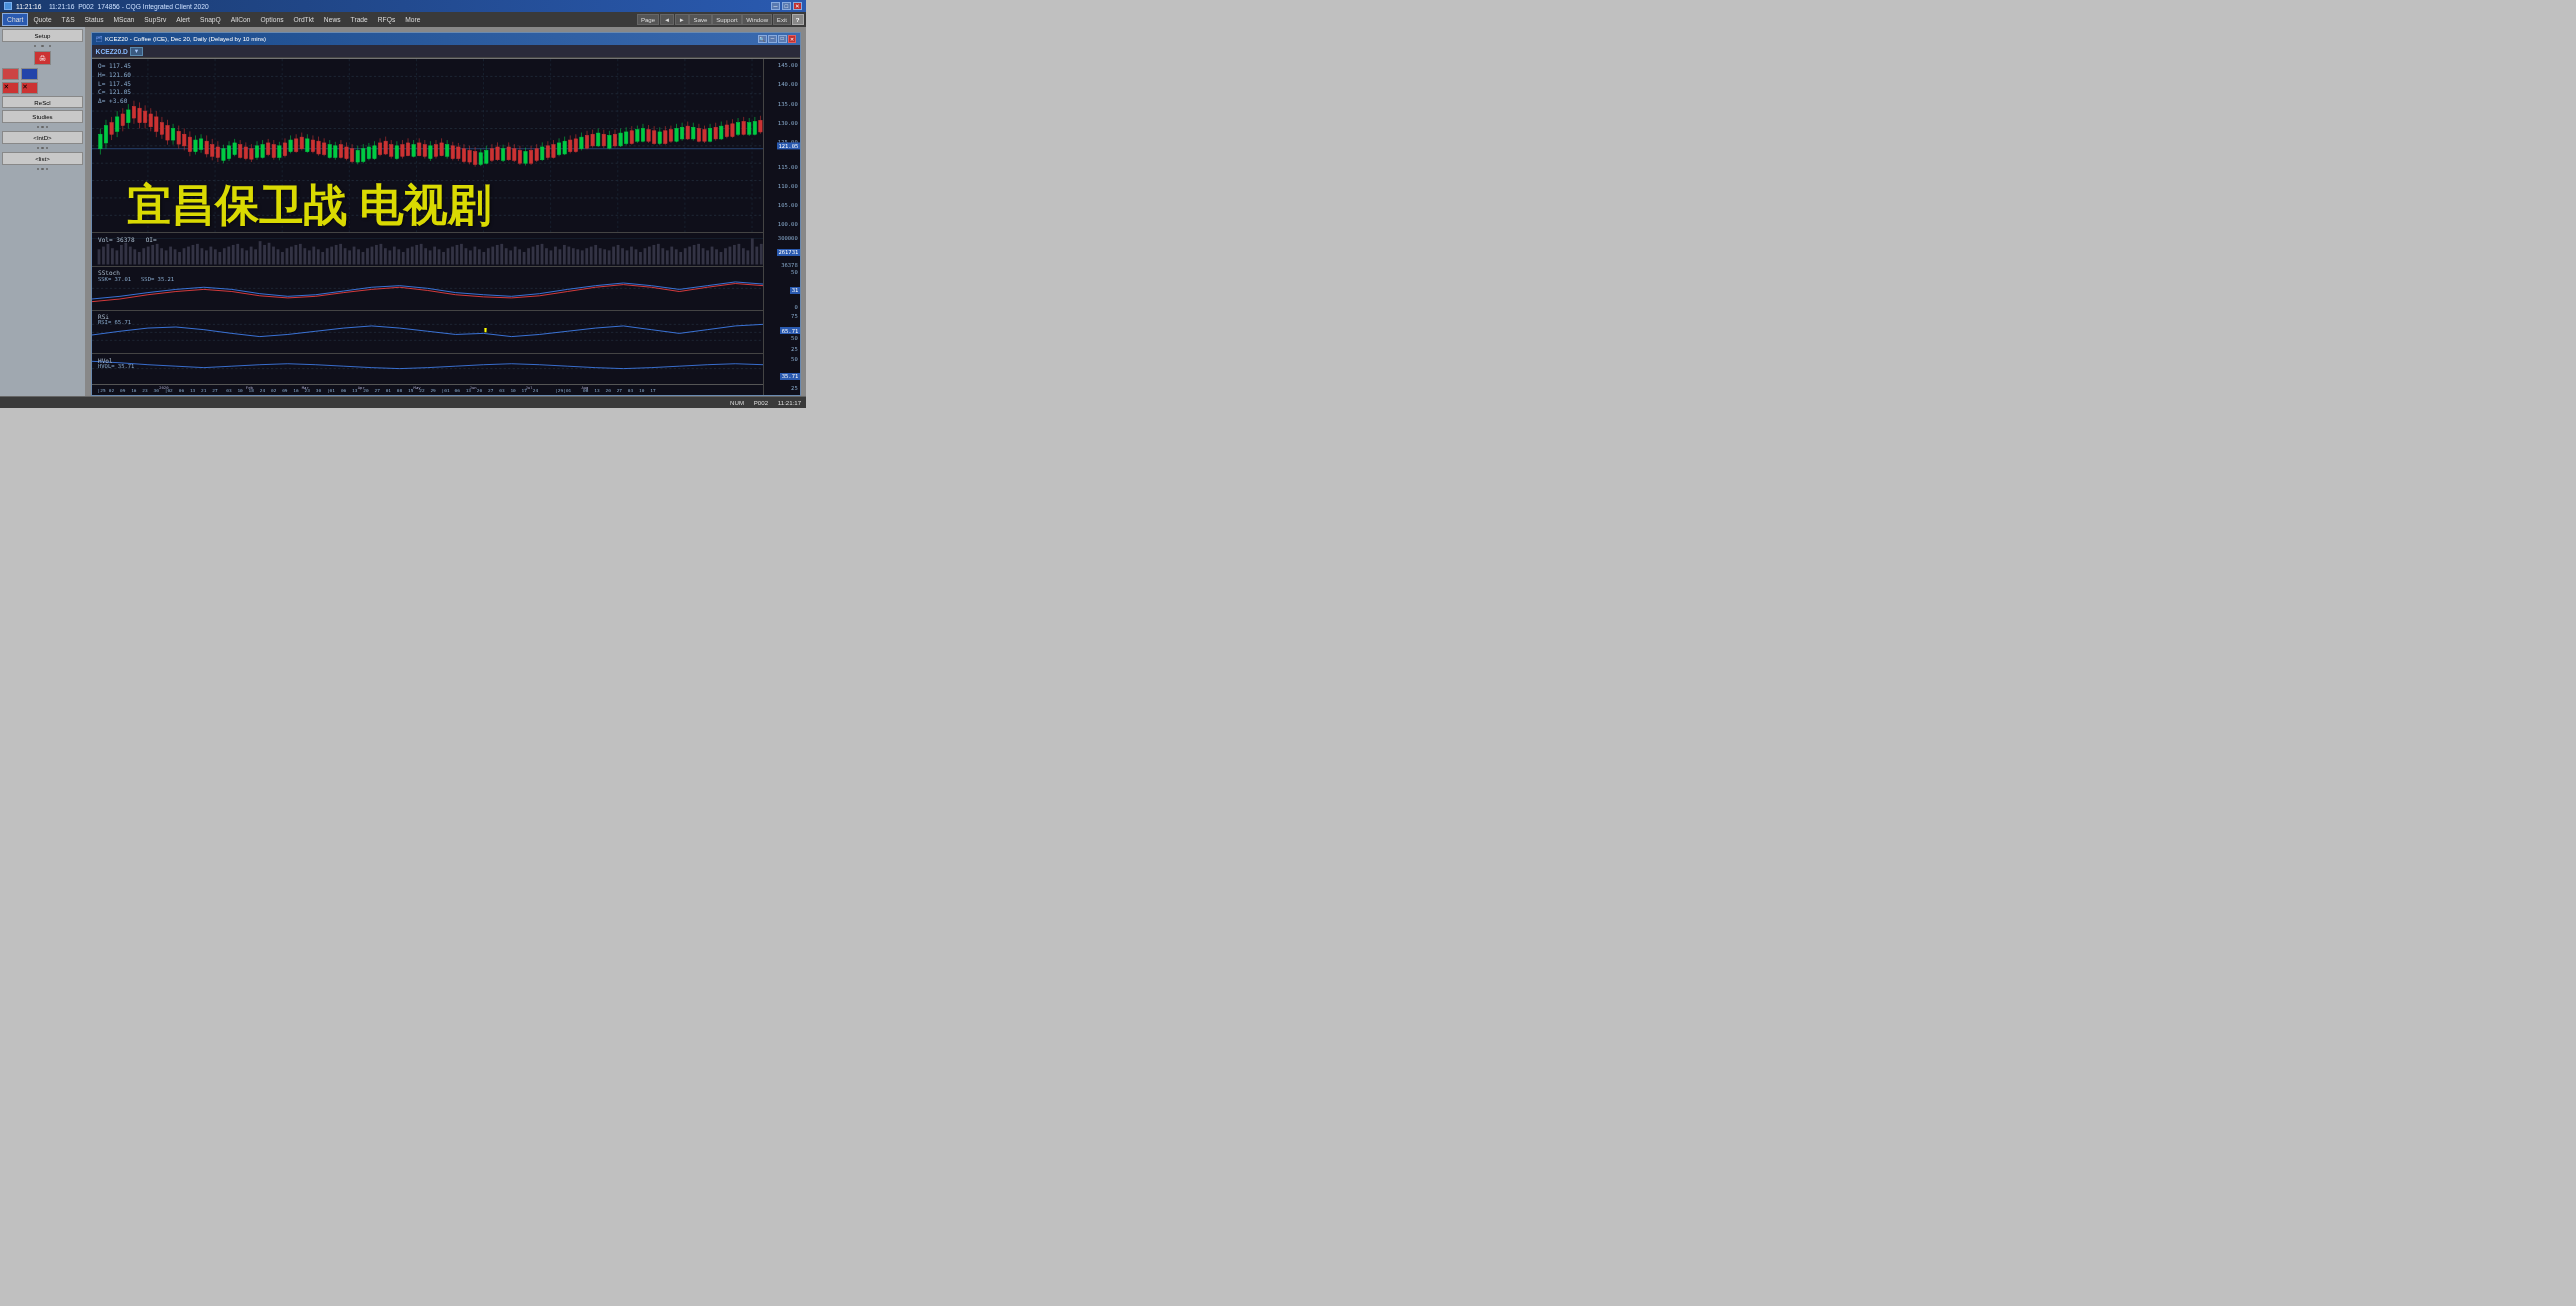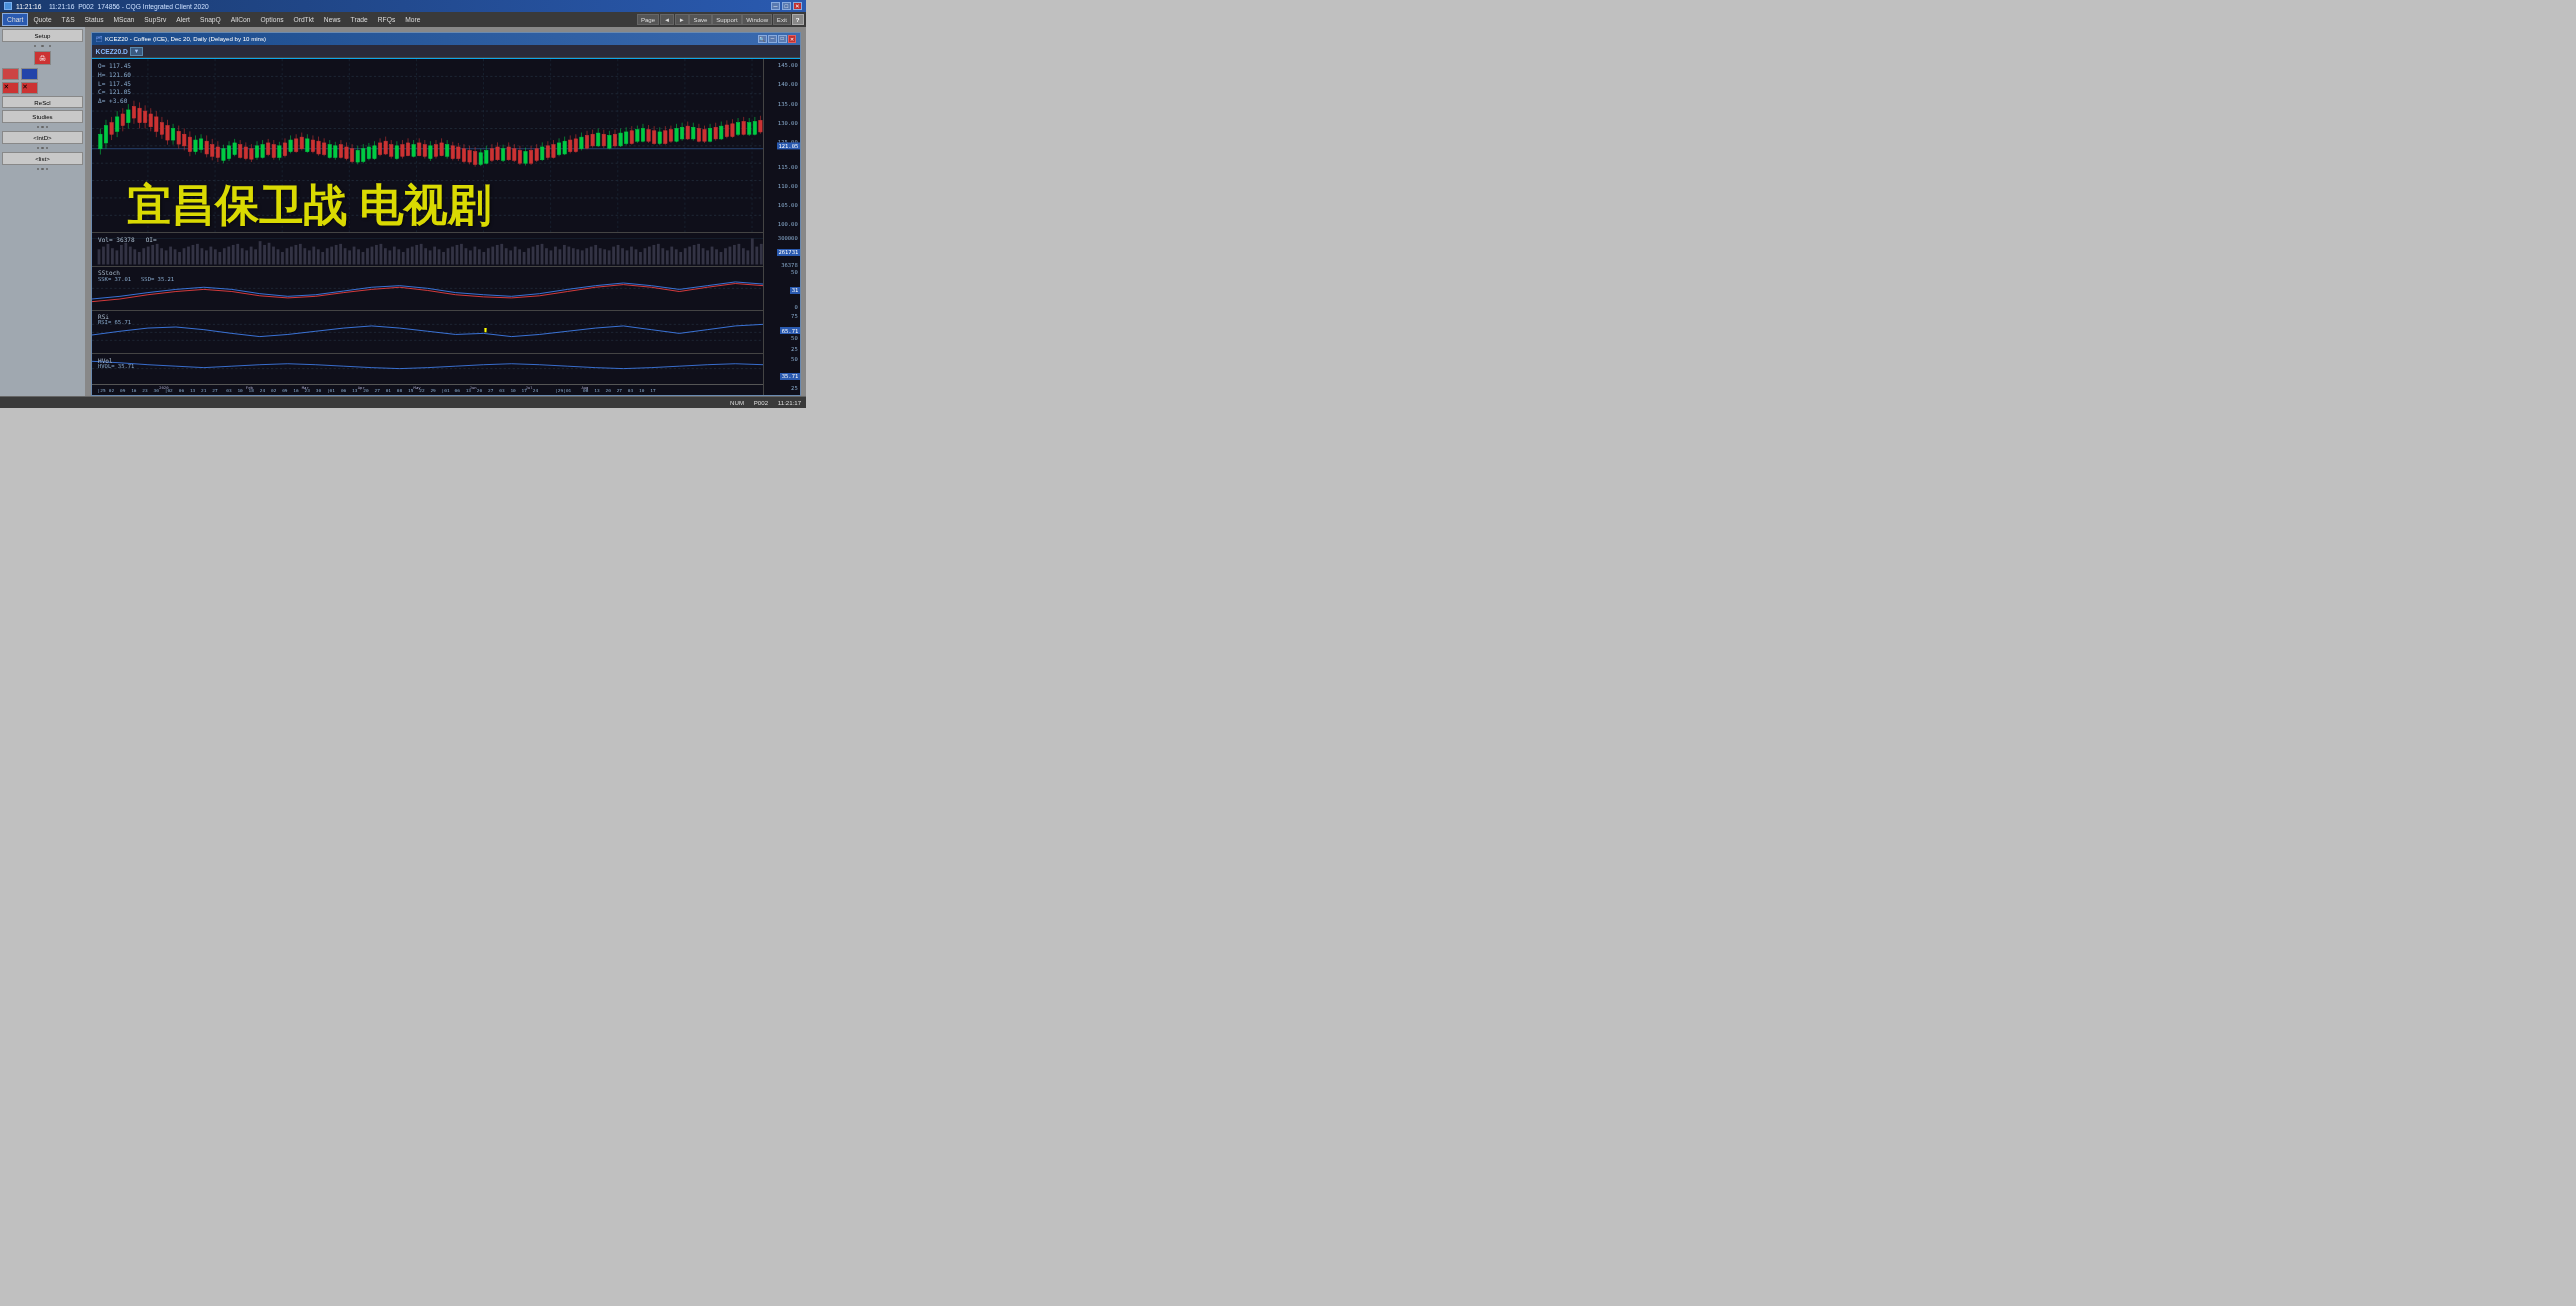--- a/index.html
+++ b/index.html
@@ -147,21 +147,21 @@
       overflow: hidden;
     }
 
     
     #chart-window {
       position: absolute;
       top: 4.9px;
       left: 4.9px;
       right: 4.9px;
       bottom: 12.2px;
-      background: #0ea5e9;
+      background: #737373;
       border: 1.2px solid #6a8ab0;
     }
     #chart-title-bar {
       background: linear-gradient(to right, #1a4a8a, #3a6ab0);
       height: 12.2px;
       display: flex;
       align-items: center;
       padding: 0 3.7px;
       justify-content: space-between;
     }

